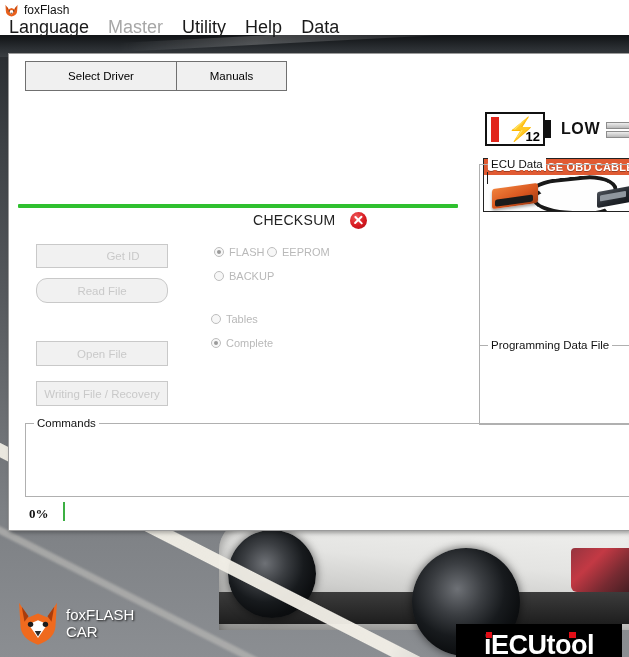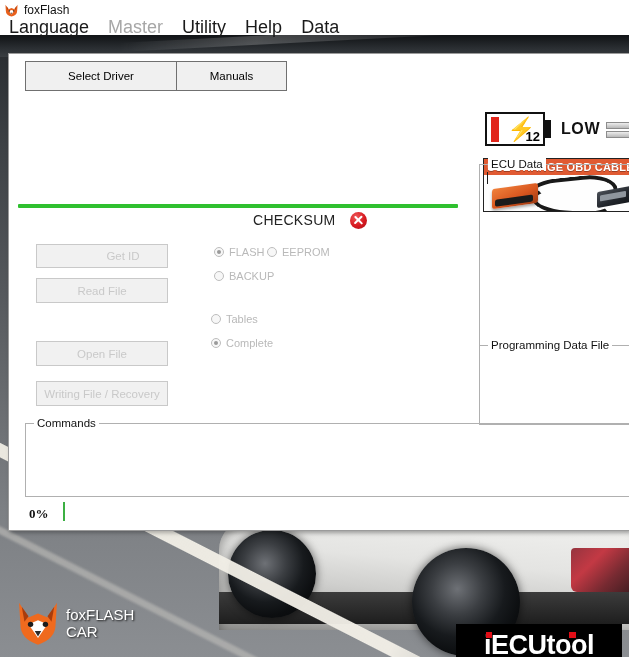--- a/index.html
+++ b/index.html
@@ -105,21 +105,21 @@
     font-family:"Liberation Sans", sans-serif;
     display:flex;align-items:center;justify-content:center;
     cursor:default;
   }
   .btn.disabled{color:#c9c9c9;border-color:#c9c9c9;background:#f1f1f1;}
 
   #btn-select-driver{left:16px;top:7px;width:152px;height:30px;}
   #btn-manuals{left:167px;top:7px;width:111px;height:30px;}
 
   #btn-getid{left:27px;top:190px;width:132px;height:24px;padding-left:48px;}
-  #btn-readfile{left:27px;top:224px;width:132px;height:25px;}
+  #btn-readfile{left:27px;top:224px;width:132px;height:25px;border-radius:11px;}
   #btn-openfile{left:27px;top:287px;width:132px;height:25px;}
   #btn-writing{left:27px;top:327px;width:132px;height:25px;}
 
   
   .greenline{
     position:absolute;left:9px;top:150px;width:440px;height:4px;background:#2fc02f;
     border-radius:1px;
   }
   .checksum-row{
     position:absolute;left:244px;top:155px;width:120px;height:22px;display:flex;align-items:center;gap:14px;

